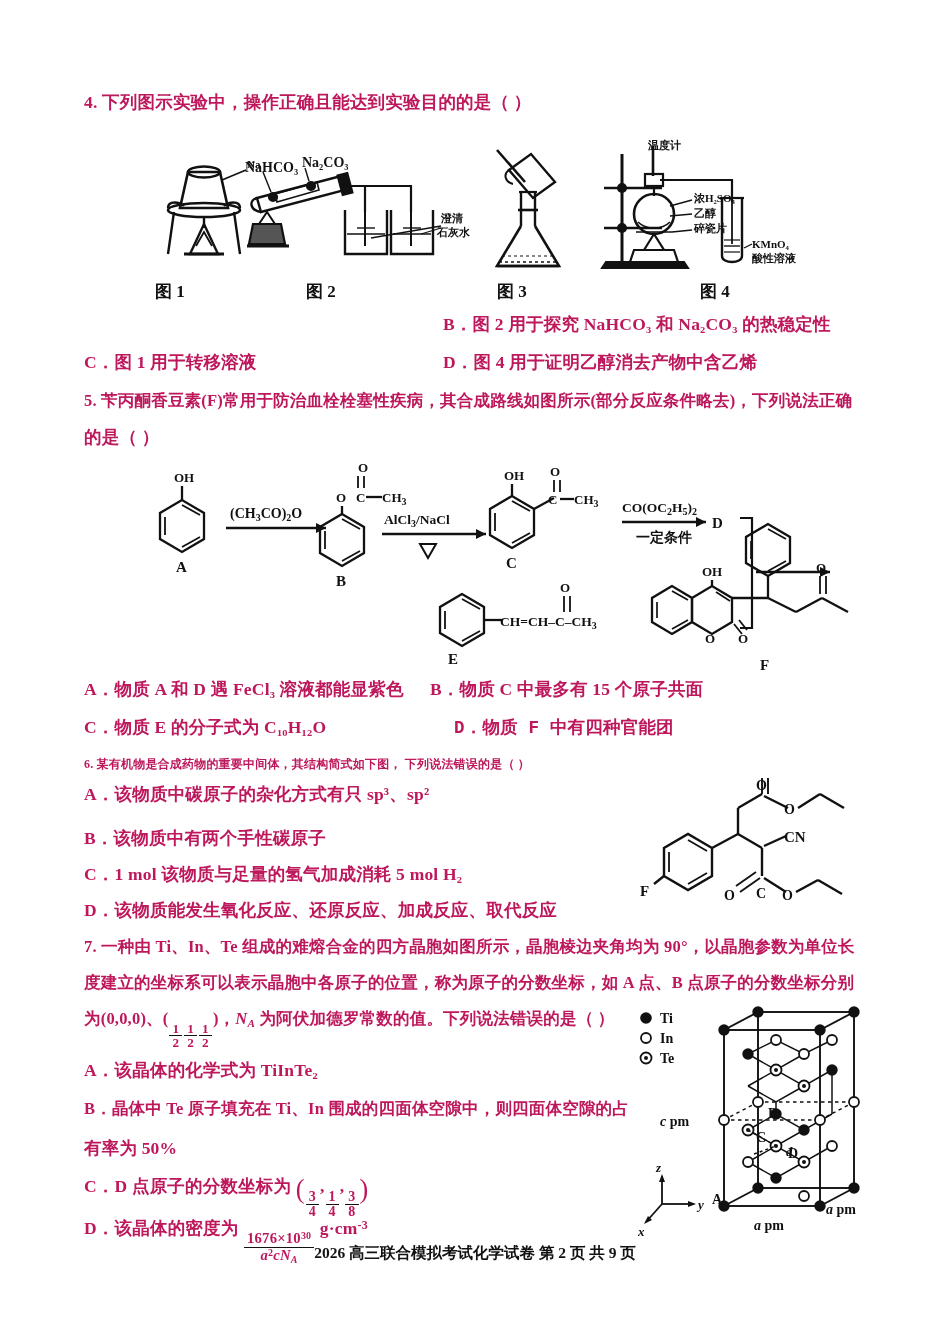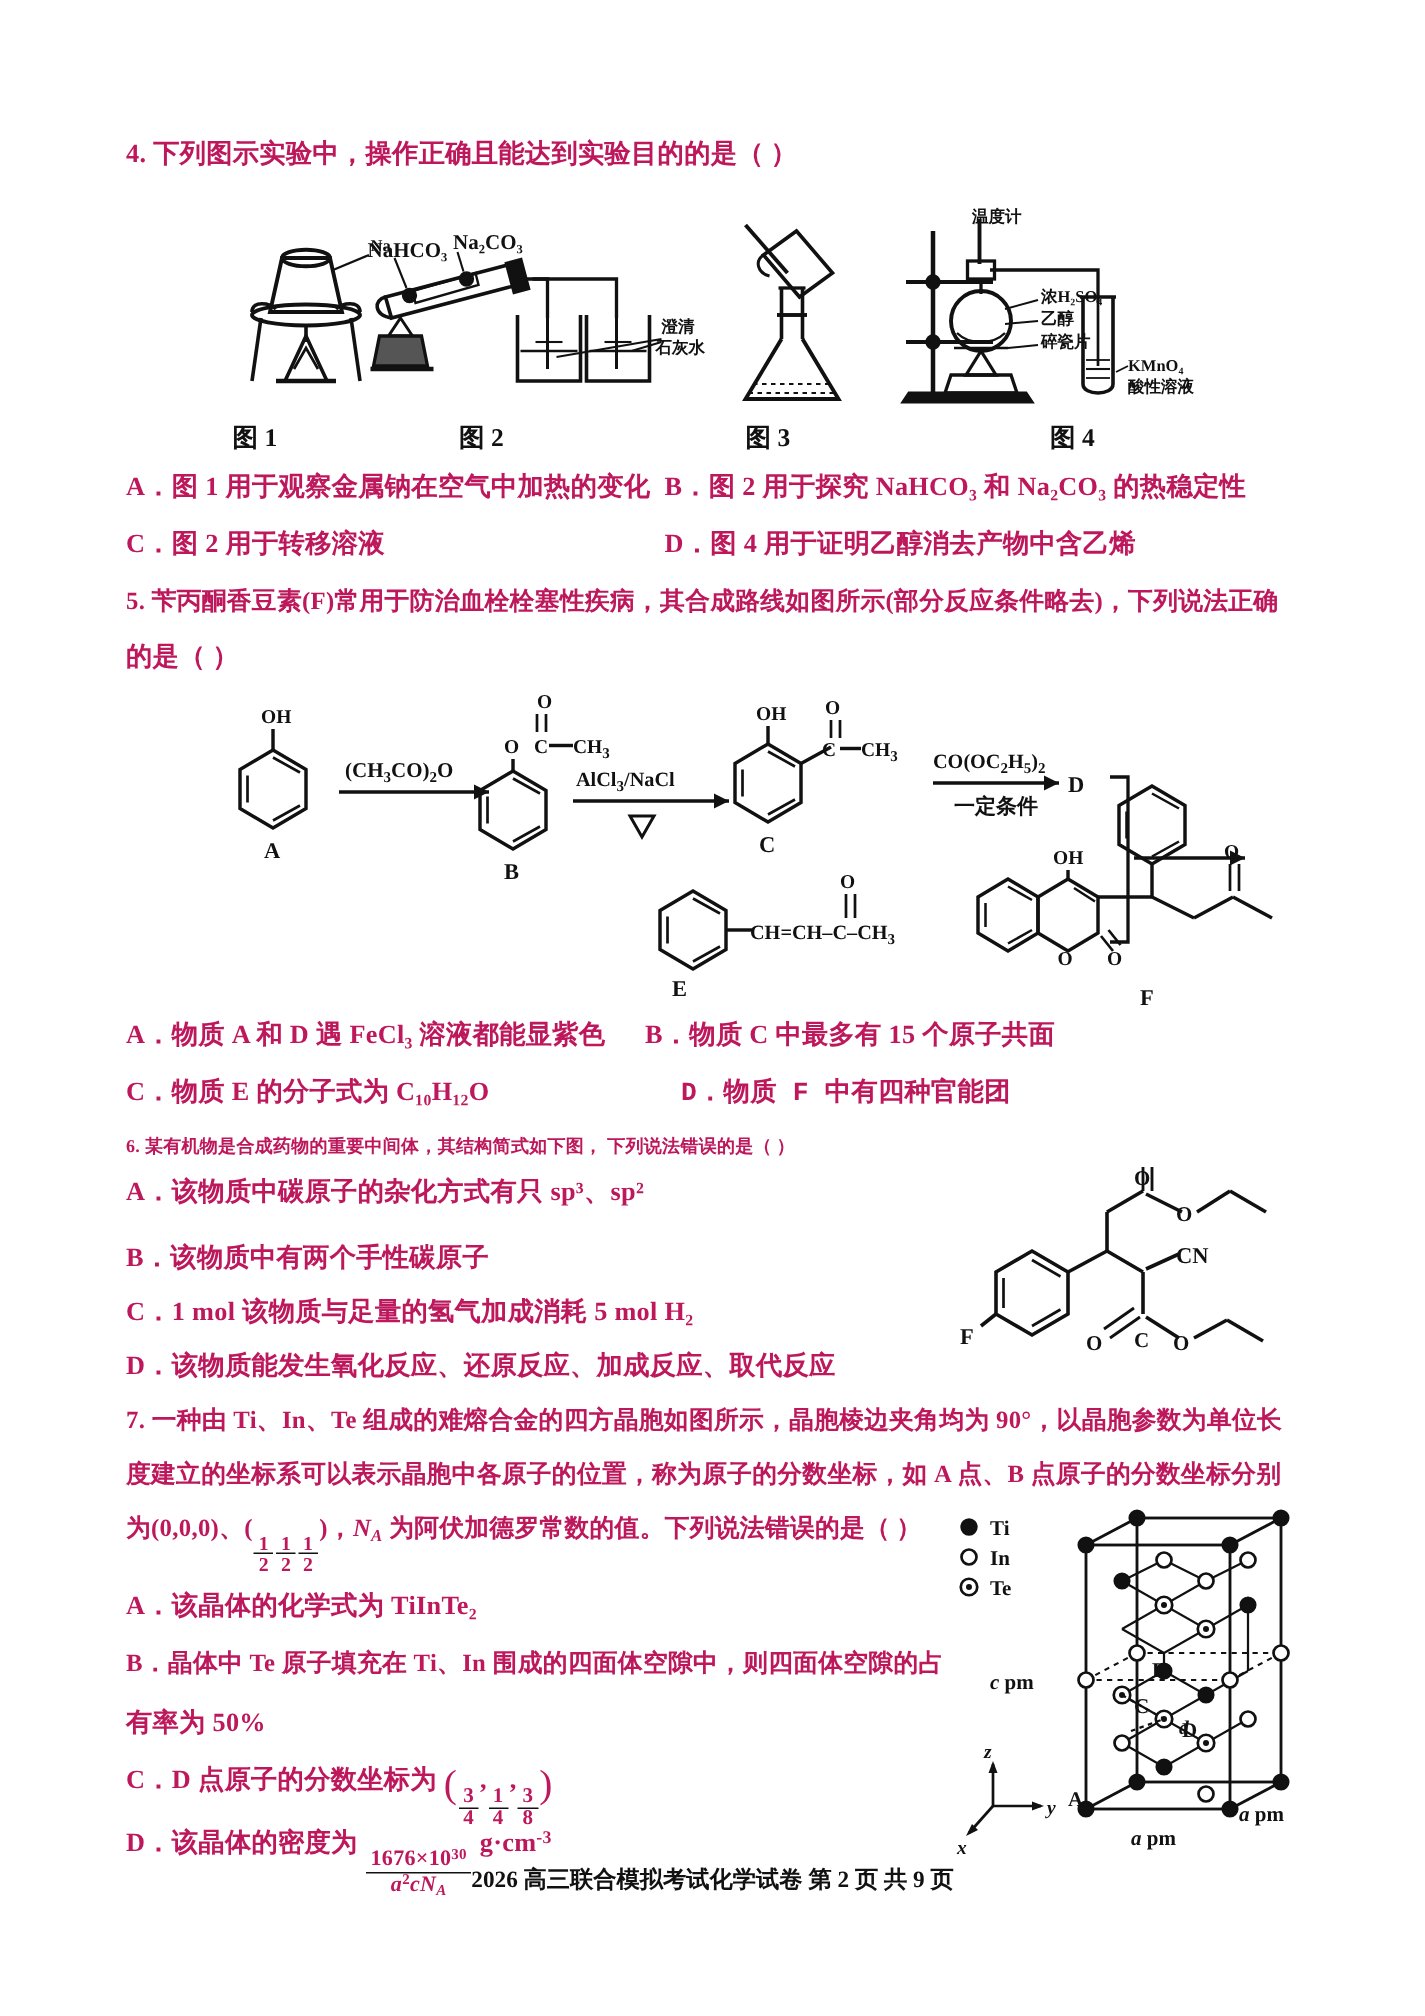--- a/index.html
+++ b/index.html
@@ -193,28 +193,25 @@
   <div class="fignote-cn" style="left:694px;top:207px;">乙醇</div>
   <div class="fignote-cn" style="left:694px;top:222px;">碎瓷片</div>
   <div class="fignote-cn" style="left:752px;top:238px;">KMnO₄</div>
   <div class="fignote-cn" style="left:752px;top:252px;">酸性溶液</div>
 
   <div class="figlabel" style="left:155px;top:280px;">图 1</div>
   <div class="figlabel" style="left:306px;top:280px;">图 2</div>
   <div class="figlabel" style="left:497px;top:280px;">图 3</div>
   <div class="figlabel" style="left:700px;top:280px;">图 4</div>
 
-  <div class="qline" style="left:84px;top:312px;">
-    <span>A．</span><span>图 1 用于观察金属钠在空气中加热的变化</span>
-  </div>
   <div class="qline" style="left:443px;top:312px;">
     <span>B．</span><span>图 2 用于探究 NaHCO₃ 和 Na₂CO₃ 的热稳定性</span>
   </div>
   <div class="qline" style="left:84px;top:350px;">
-    <span>C．</span><span>图 2 用于转移溶液</span>
+    <span>C．</span><span>图 1 用于转移溶液</span>
   </div>
   <div class="qline" style="left:443px;top:350px;">
     <span>D．</span><span>图 4 用于证明乙醇消去产物中含乙烯</span>
   </div>
 
   <div class="qline" style="left:84px;top:390px;font-size:16.5px;">
     <span>5.</span>
     <span>苄丙酮香豆素(F)常用于防治血栓栓塞性疾病，其合成路线如图所示(部分反应条件略去)，下列说法正确</span>
   </div>
   <div class="qline" style="left:84px;top:425px;">

